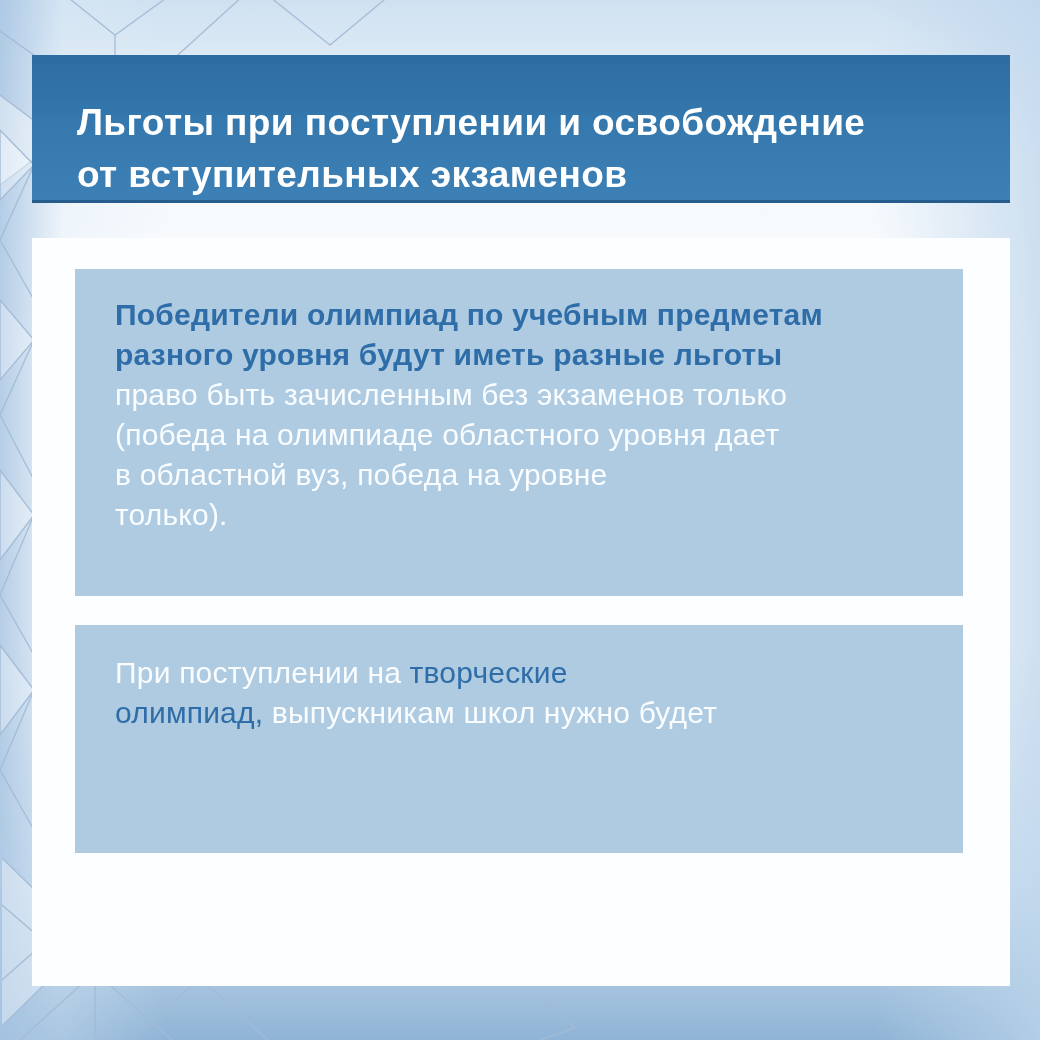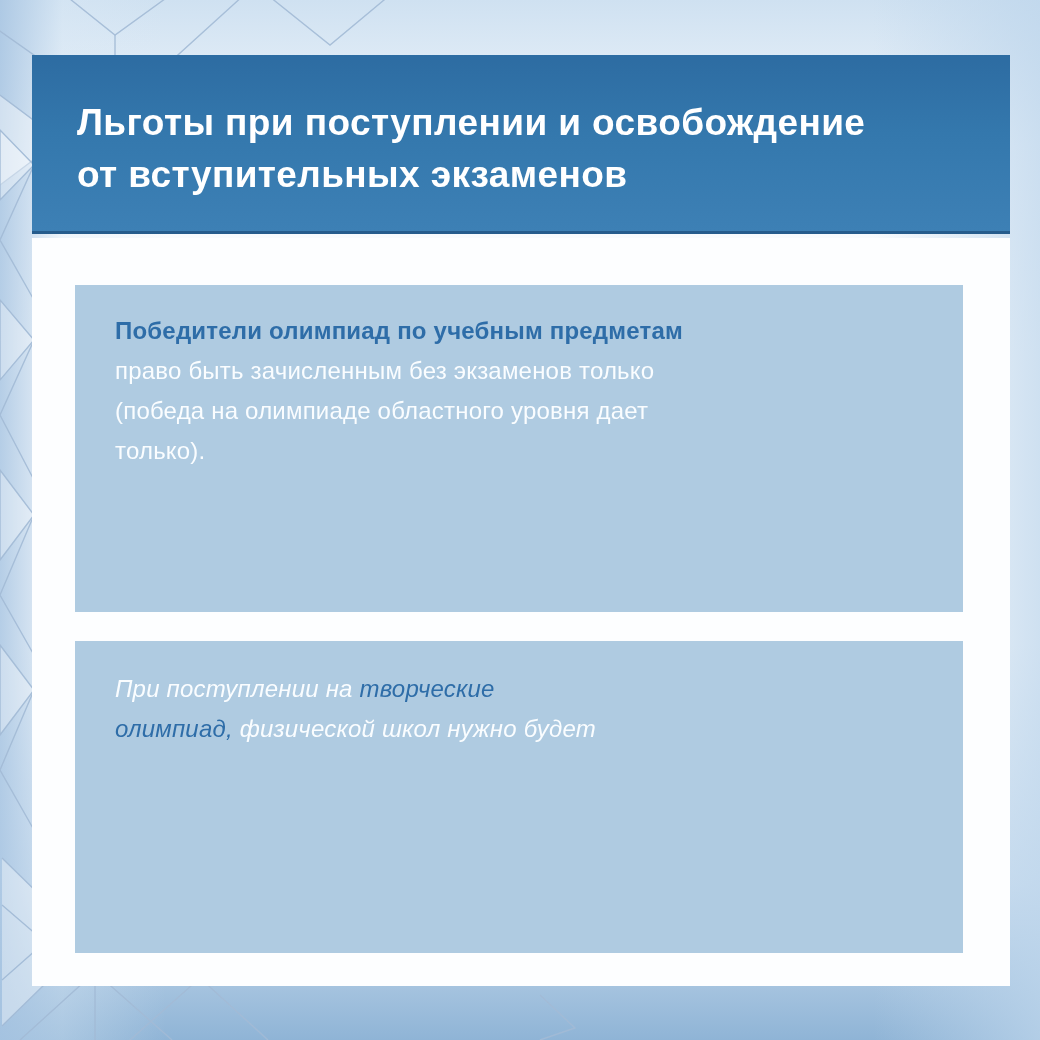--- a/index.html
+++ b/index.html
@@ -8,44 +8,44 @@
     width:1040px;height:1040px;
     overflow:hidden;
     font-family:"Liberation Sans","DejaVu Sans",sans-serif;
     background:
       linear-gradient(90deg, rgba(168,197,226,0.85) 0%, rgba(220,234,246,0.35) 6%, rgba(255,255,255,0) 16%, rgba(255,255,255,0) 84%, rgba(190,214,236,0.75) 100%),
       linear-gradient(180deg, #cfe1f1 0%, #f2f7fc 14%, #ffffff 34%, #ffffff 62%, #cfe0f0 85%, #8fb4d6 100%);
   }
   .bg-pattern{position:absolute;left:0;top:0;width:1040px;height:1040px;}
 
   .band{
-    position:absolute;left:32px;top:55px;width:978px;height:179px;
+    position:absolute;left:32px;top:55px;width:978px;height:148px;
     box-sizing:border-box;
     background:linear-gradient(180deg,#2d6ca2 0%, var(--header-bg,#3478ad) 45%, #3d80b5 100%);
     border-bottom:3px solid rgba(25,62,99,0.35);
   }
   .band h1{
     margin:0;padding:42px 44px 0 45px;
     font-size:37px;line-height:52px;font-weight:700;
     letter-spacing:0.4px;color:var(--title-text,#ffffff);
   }
   .band h1 .t-line{display:block;}
 
   .card{
     position:absolute;left:32px;top:238px;width:978px;height:748px;
     background:var(--card-bg,#fdfeff);
   }
   .info-box{
     position:absolute;left:43px;width:888px;
     box-sizing:border-box;
     background:var(--box-bg,#afcbe1);
-    font-size:24px;line-height:40px;letter-spacing:0.2px;margin-top:16px;
+    font-size:30px;line-height:40px;letter-spacing:0.2px;
   }
   .info-box.first{top:31px;height:327px;padding:26px 38px 0 40px;}
-  .info-box.second{top:387px;height:312px;padding:28px 28px 0 40px;font-style:italic;}
+  .info-box.second{top:387px;height:228px;padding:28px 28px 0 40px;}
   .t-line{display:block;white-space:pre;}
   .seg-white{color:var(--body-text,#fafdff);}
   .seg-blue{color:var(--accent,#2e6da8);}
   .seg-blue-bold{color:var(--accent,#2e6da8);font-weight:700;}
 </style>
 </head>
 <body>
 
 <div class="page">
 
@@ -77,23 +77,25 @@
   <header class="band">
     <h1>
       <span class="t-line">Льготы при поступлении и освобождение</span>
       <span class="t-line">от вступительных экзаменов</span>
     </h1>
   </header>
 
   <main class="card">
     <section class="info-box first">
         <div class="t-line"><span class="seg-blue-bold">Победители олимпиад по учебным предметам</span></div>
+        <div class="t-line"><span class="seg-blue-bold">разного уровня будут иметь разные льготы</span></div>
         <div class="t-line"><span class="seg-white">право быть зачисленным без экзаменов только</span></div>
         <div class="t-line"><span class="seg-white">(победа на олимпиаде областного уровня дает</span></div>
+        <div class="t-line"><span class="seg-white">в областной вуз, победа на уровне</span></div>
         <div class="t-line"><span class="seg-white">только).</span></div>
       </section>
     <section class="info-box second">
         <div class="t-line"><span class="seg-white">При поступлении на </span><span class="seg-blue">творческие</span></div>
-        <div class="t-line"><span class="seg-blue">олимпиад,</span><span class="seg-white"> физической школ нужно будет</span></div>
+        <div class="t-line"><span class="seg-blue">олимпиад,</span><span class="seg-white"> выпускникам школ нужно будет</span></div>
       </section>
   </main>
 
 </div>
 
 </body></html>

